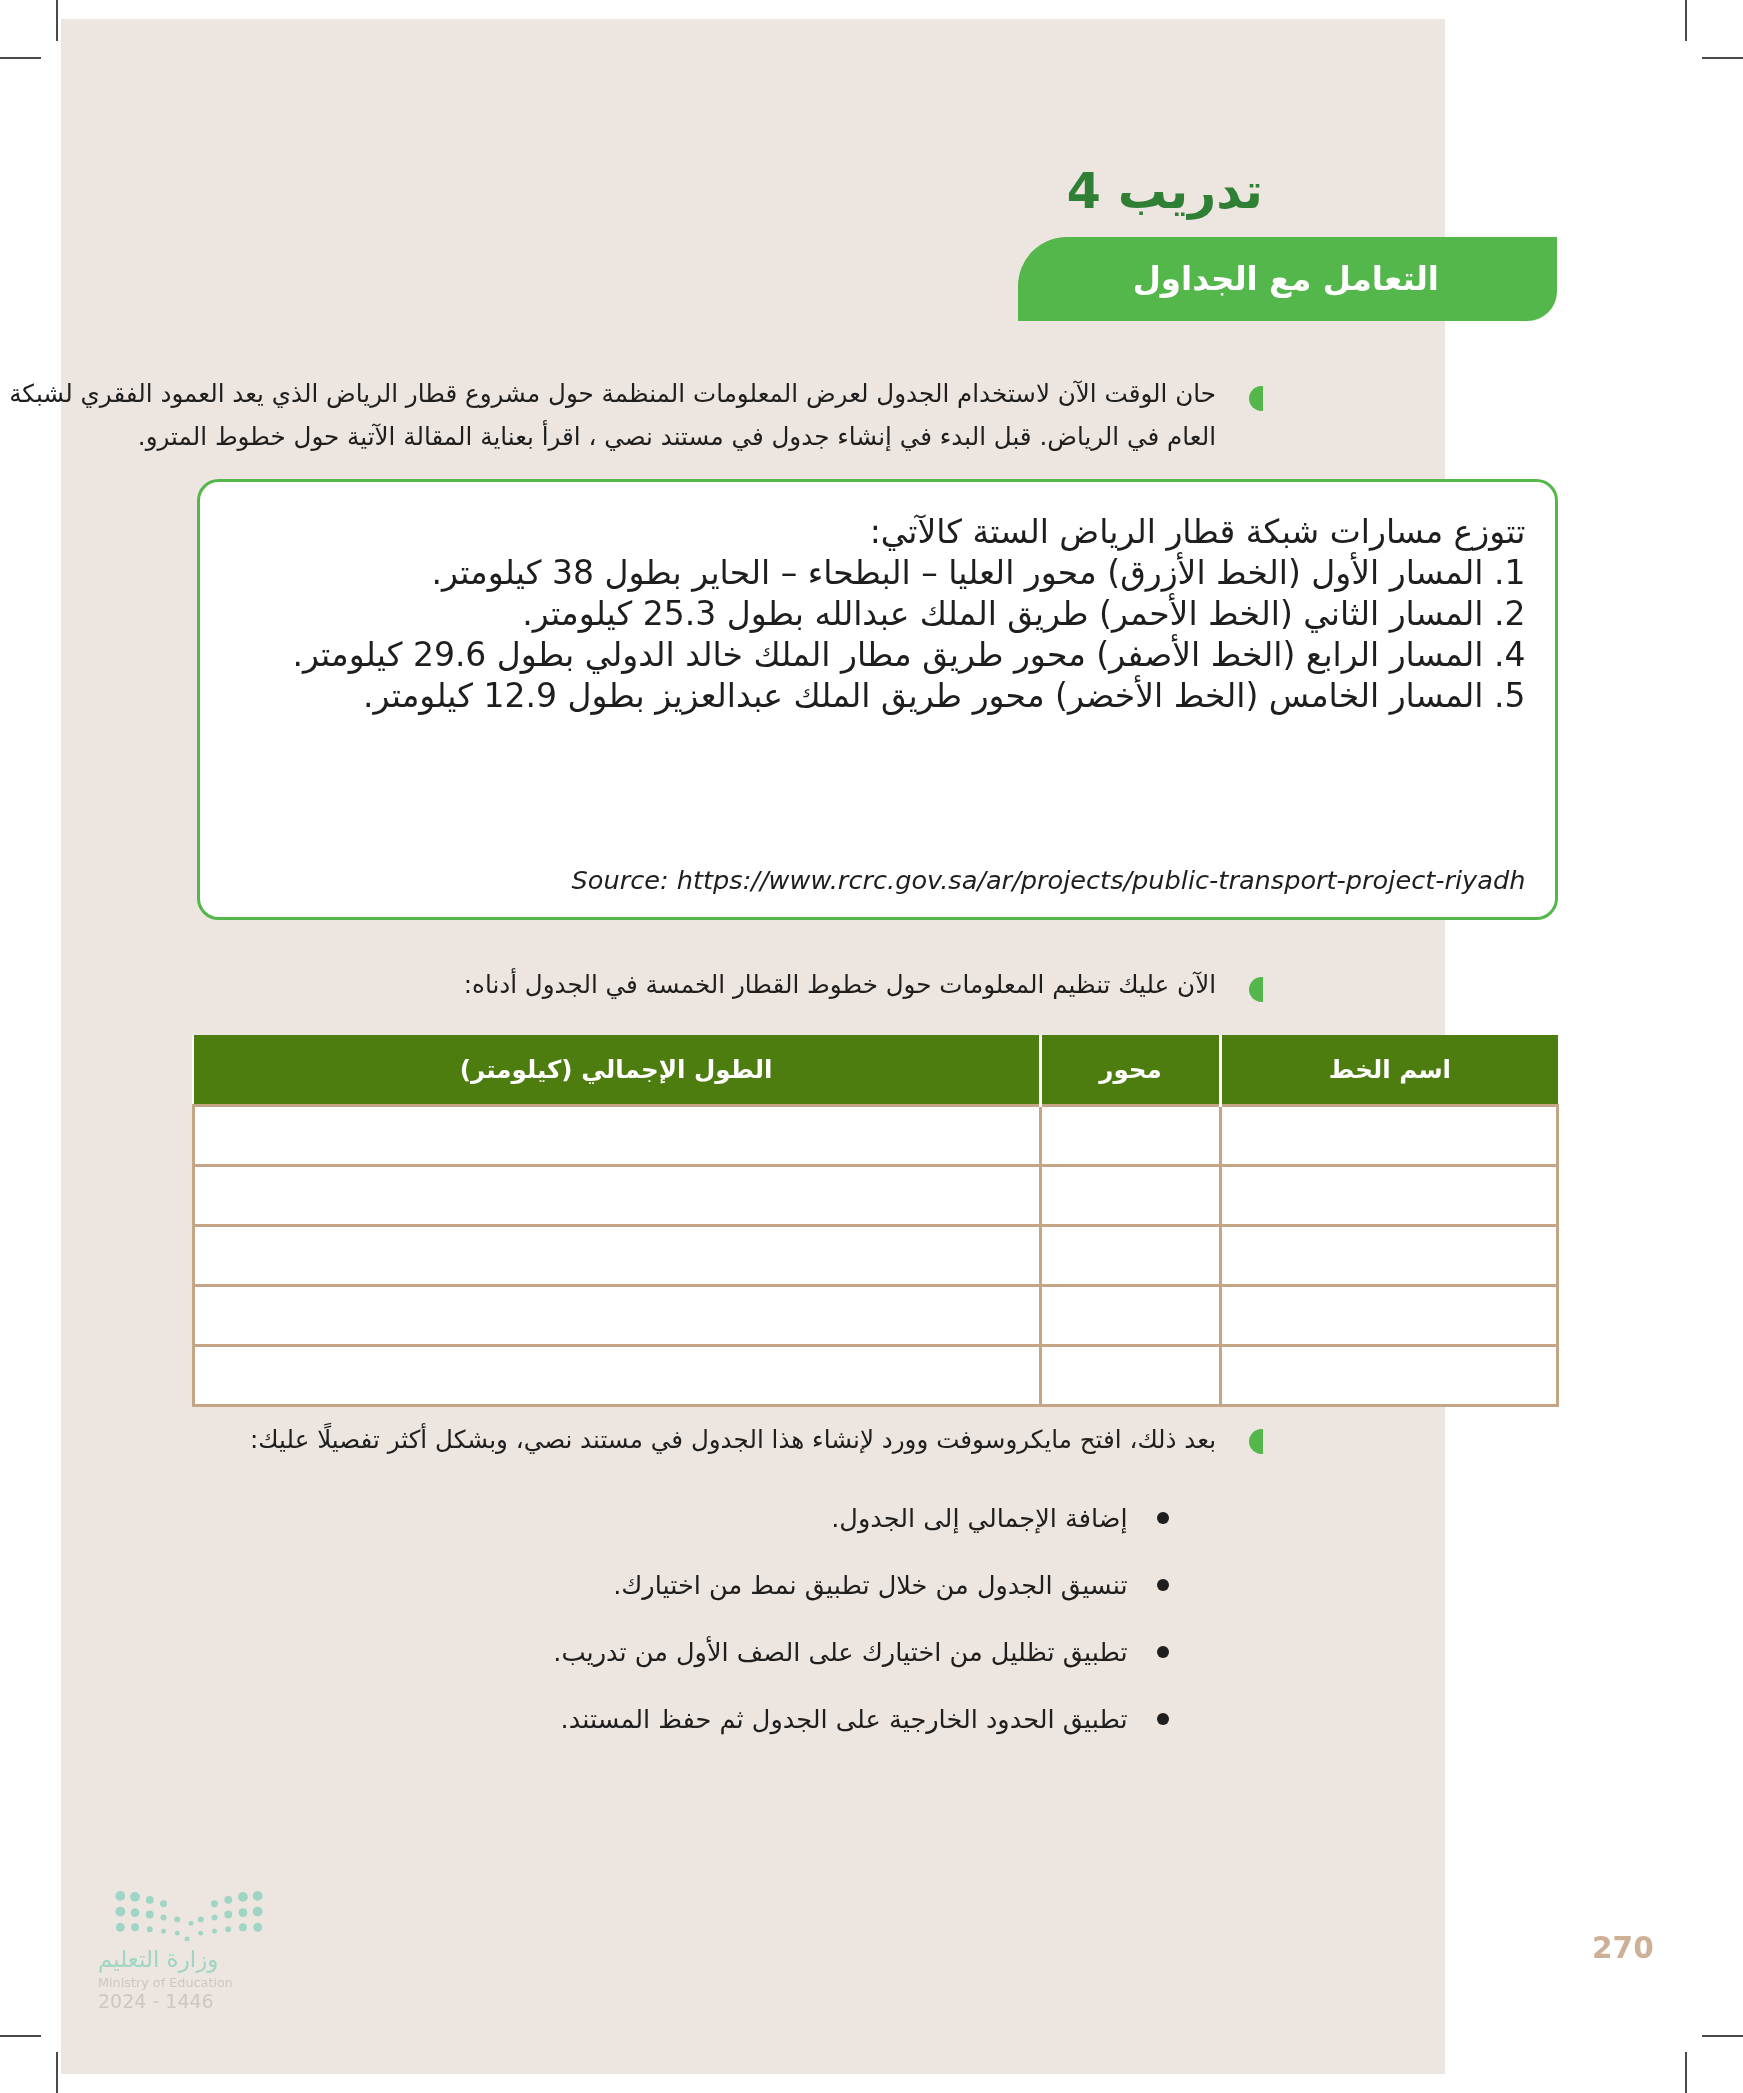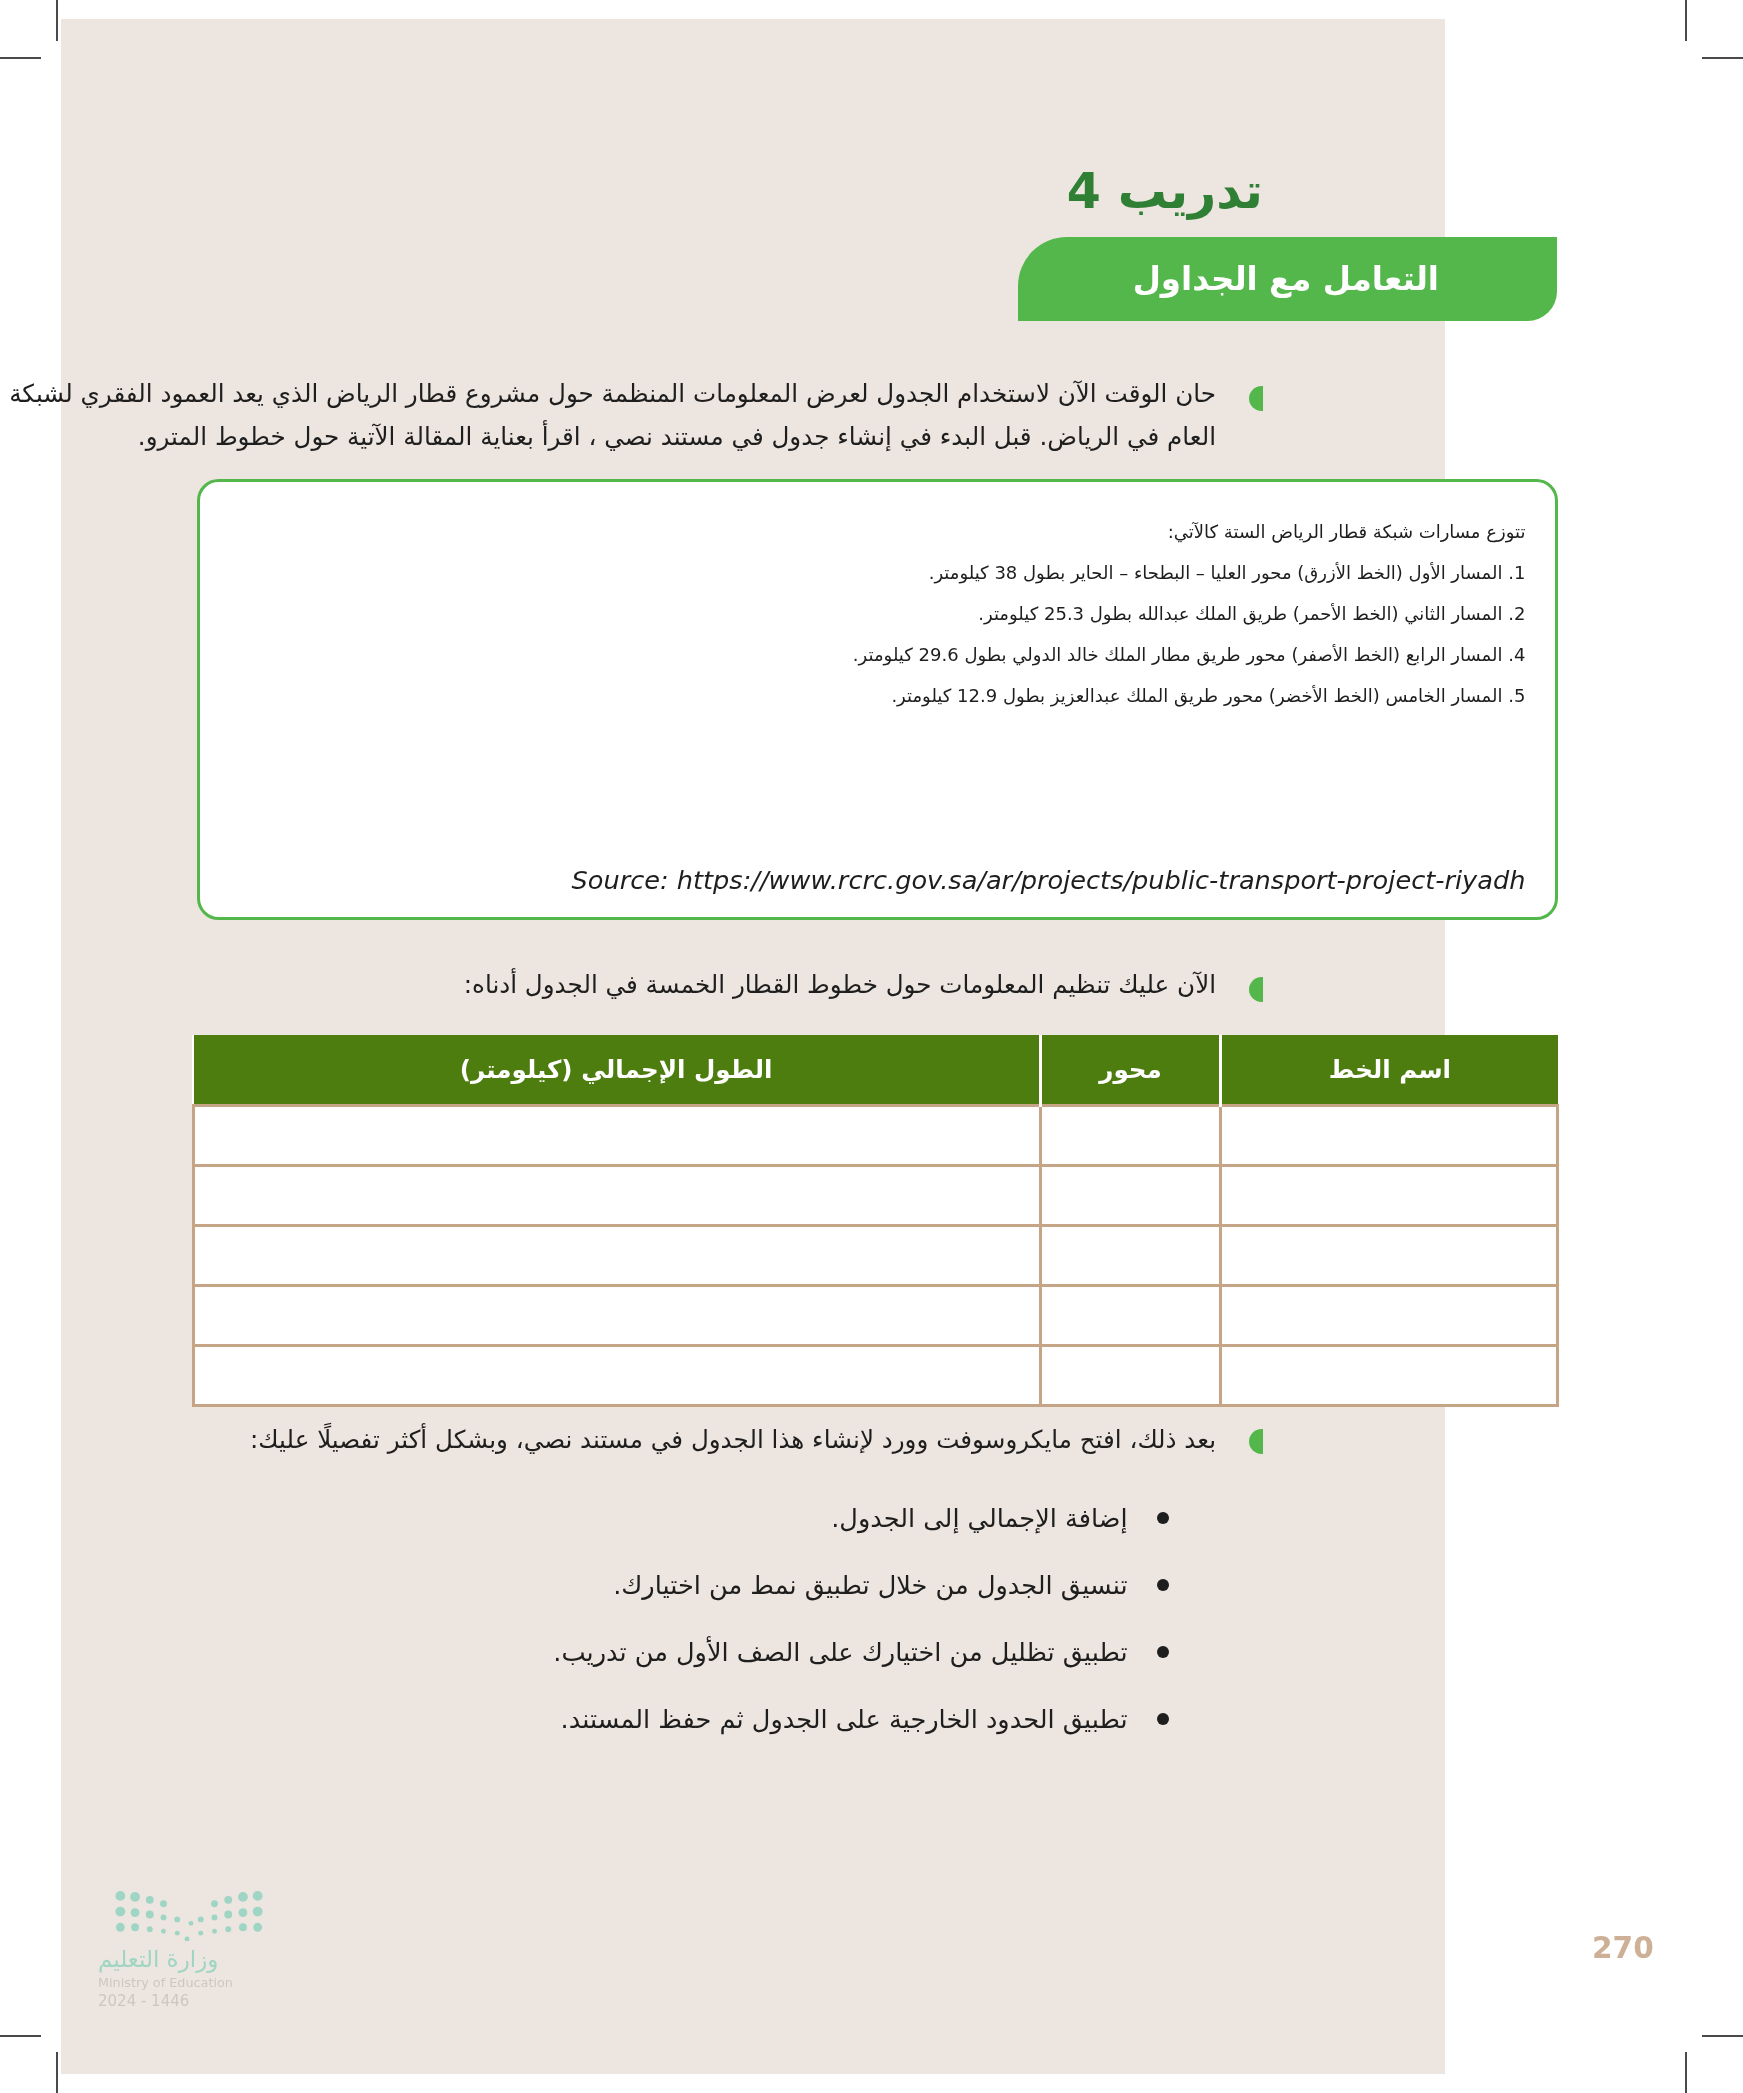--- a/index.html
+++ b/index.html
@@ -82,21 +82,21 @@
       border: 3px solid #54b74b;
       border-radius: 21.7px;
       background: #ffffff;
       box-sizing: border-box;
     }
     .article-content {
       position: absolute;
       right: 29.6px;
       top: 29.6px;
       width: 1300px;
-      font-size: 18px;
+      font-size: 33px;
       line-height: 41px;
       direction: rtl;
       text-align: right;
     }
     .article-content .line { white-space: nowrap; }
     .article-content .wrap { white-space: normal; line-height: 29.6px; padding: 5.9px 0; }
     .source-line {
       position: absolute;
       right: 29.6px;
       bottom: 21.7px;
@@ -181,21 +181,21 @@
       text-align: left;
       width: 156px;
       line-height: 29.6px;
     }
     .moe-english {
       font-size: 12.8px;
       color: #cfc6c0;
       line-height: 17.7px;
     }
     .moe-year {
-      font-size: 15px;
+      font-size: 19px;
       color: #cfc6c0;
       line-height: 19.7px;
     }
   </style>
 </head>
 <body>
 
 <div class="crop" style="left:56px;top:0;width:2px;height:41px;"></div>
 <div class="crop" style="left:0;top:57px;width:41px;height:2px;"></div>
 <div class="crop" style="left:1685px;top:0;width:2px;height:41px;"></div>

